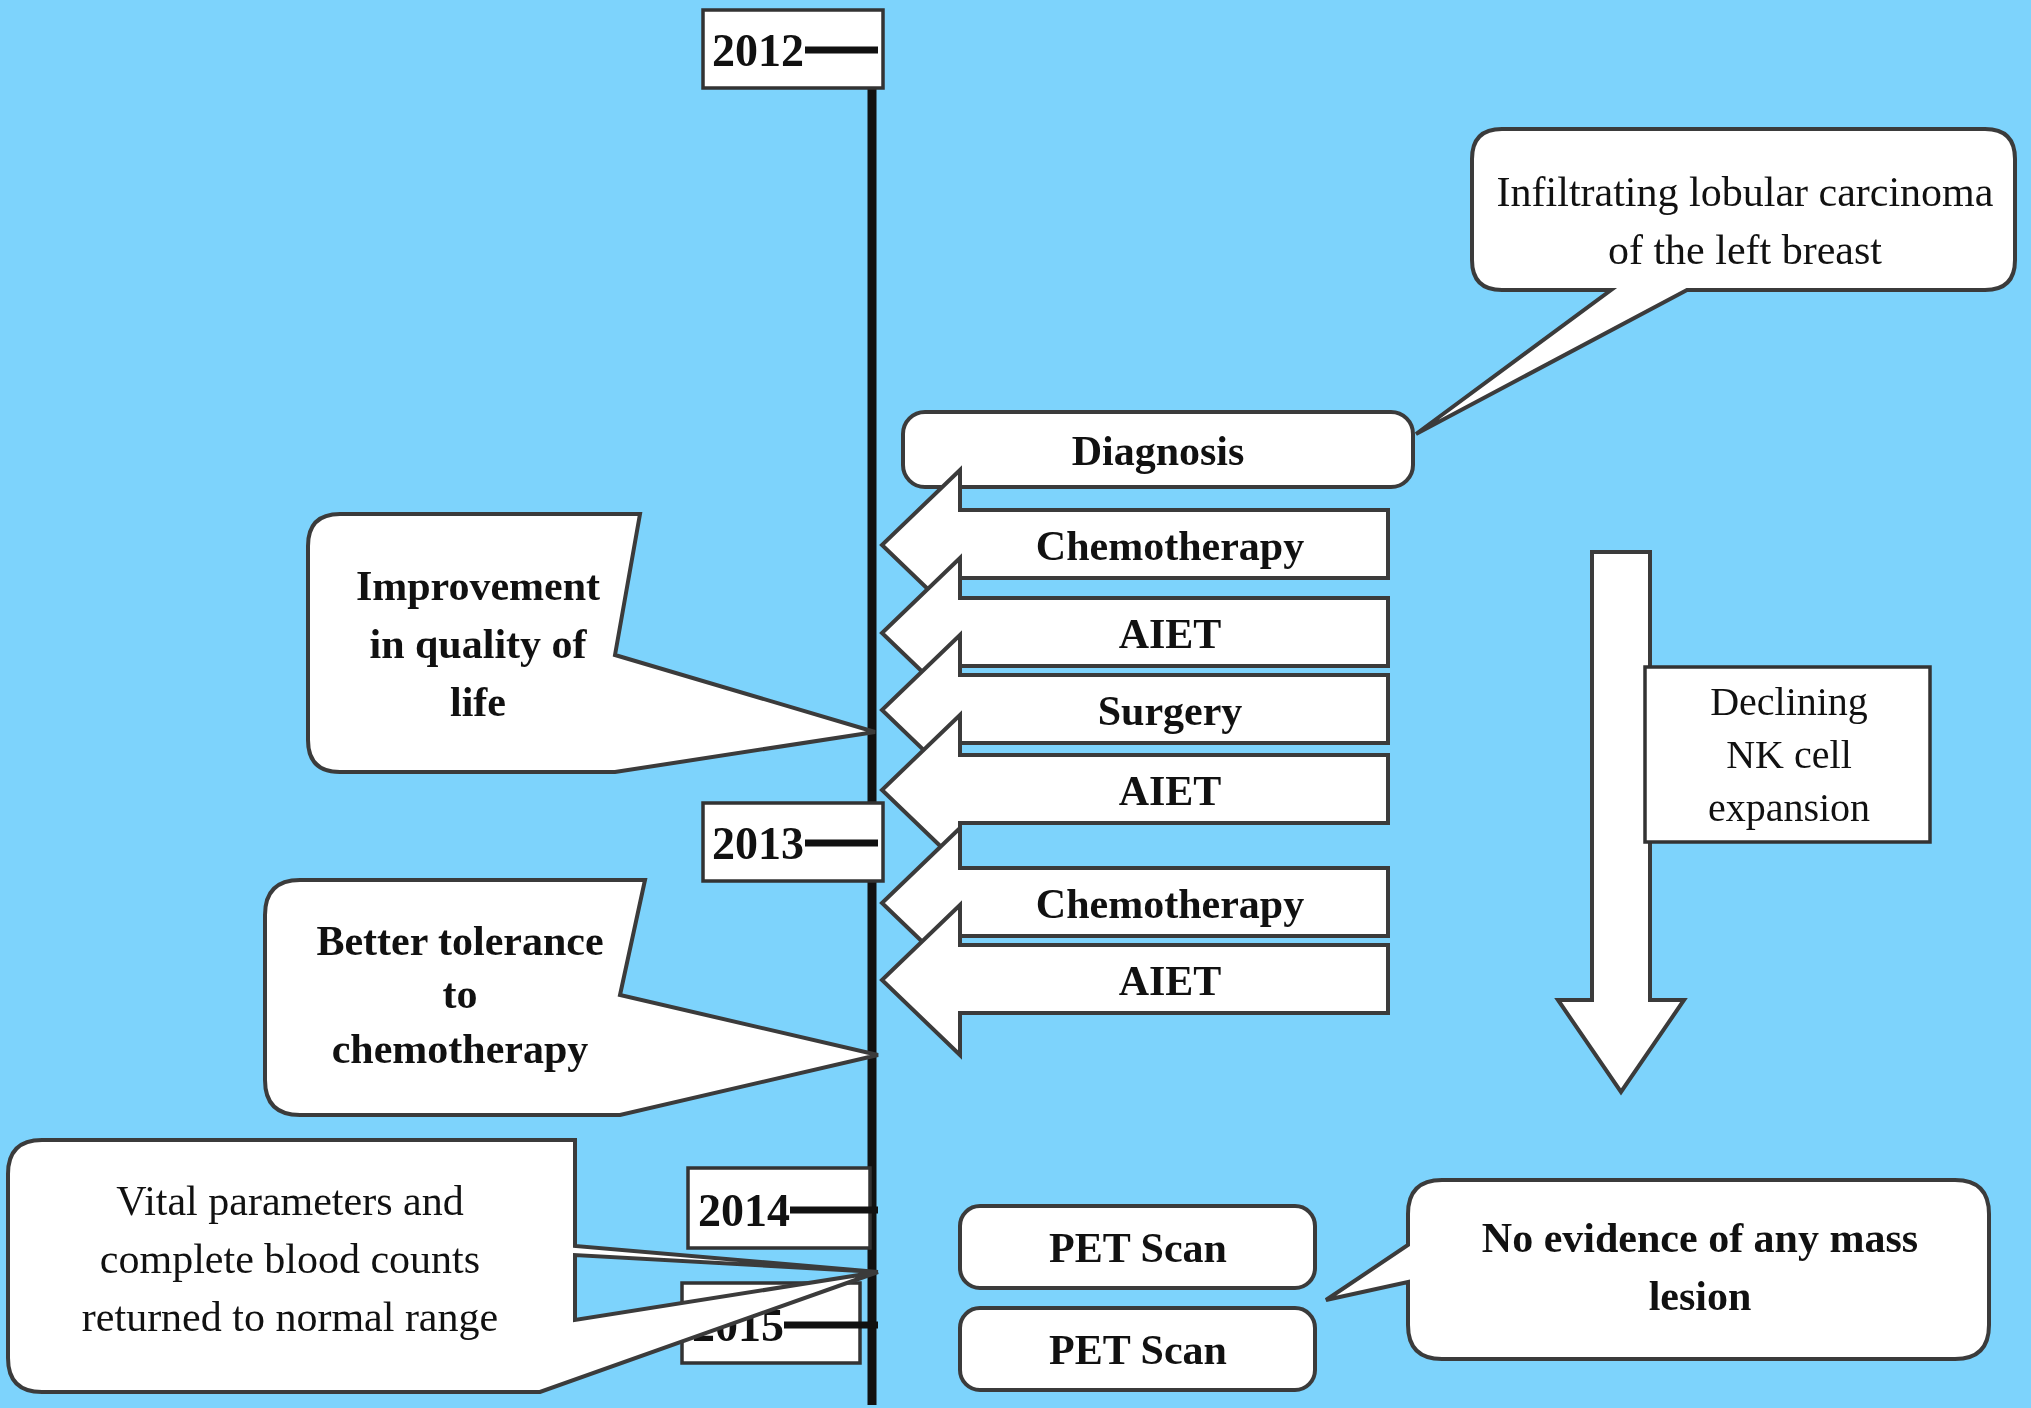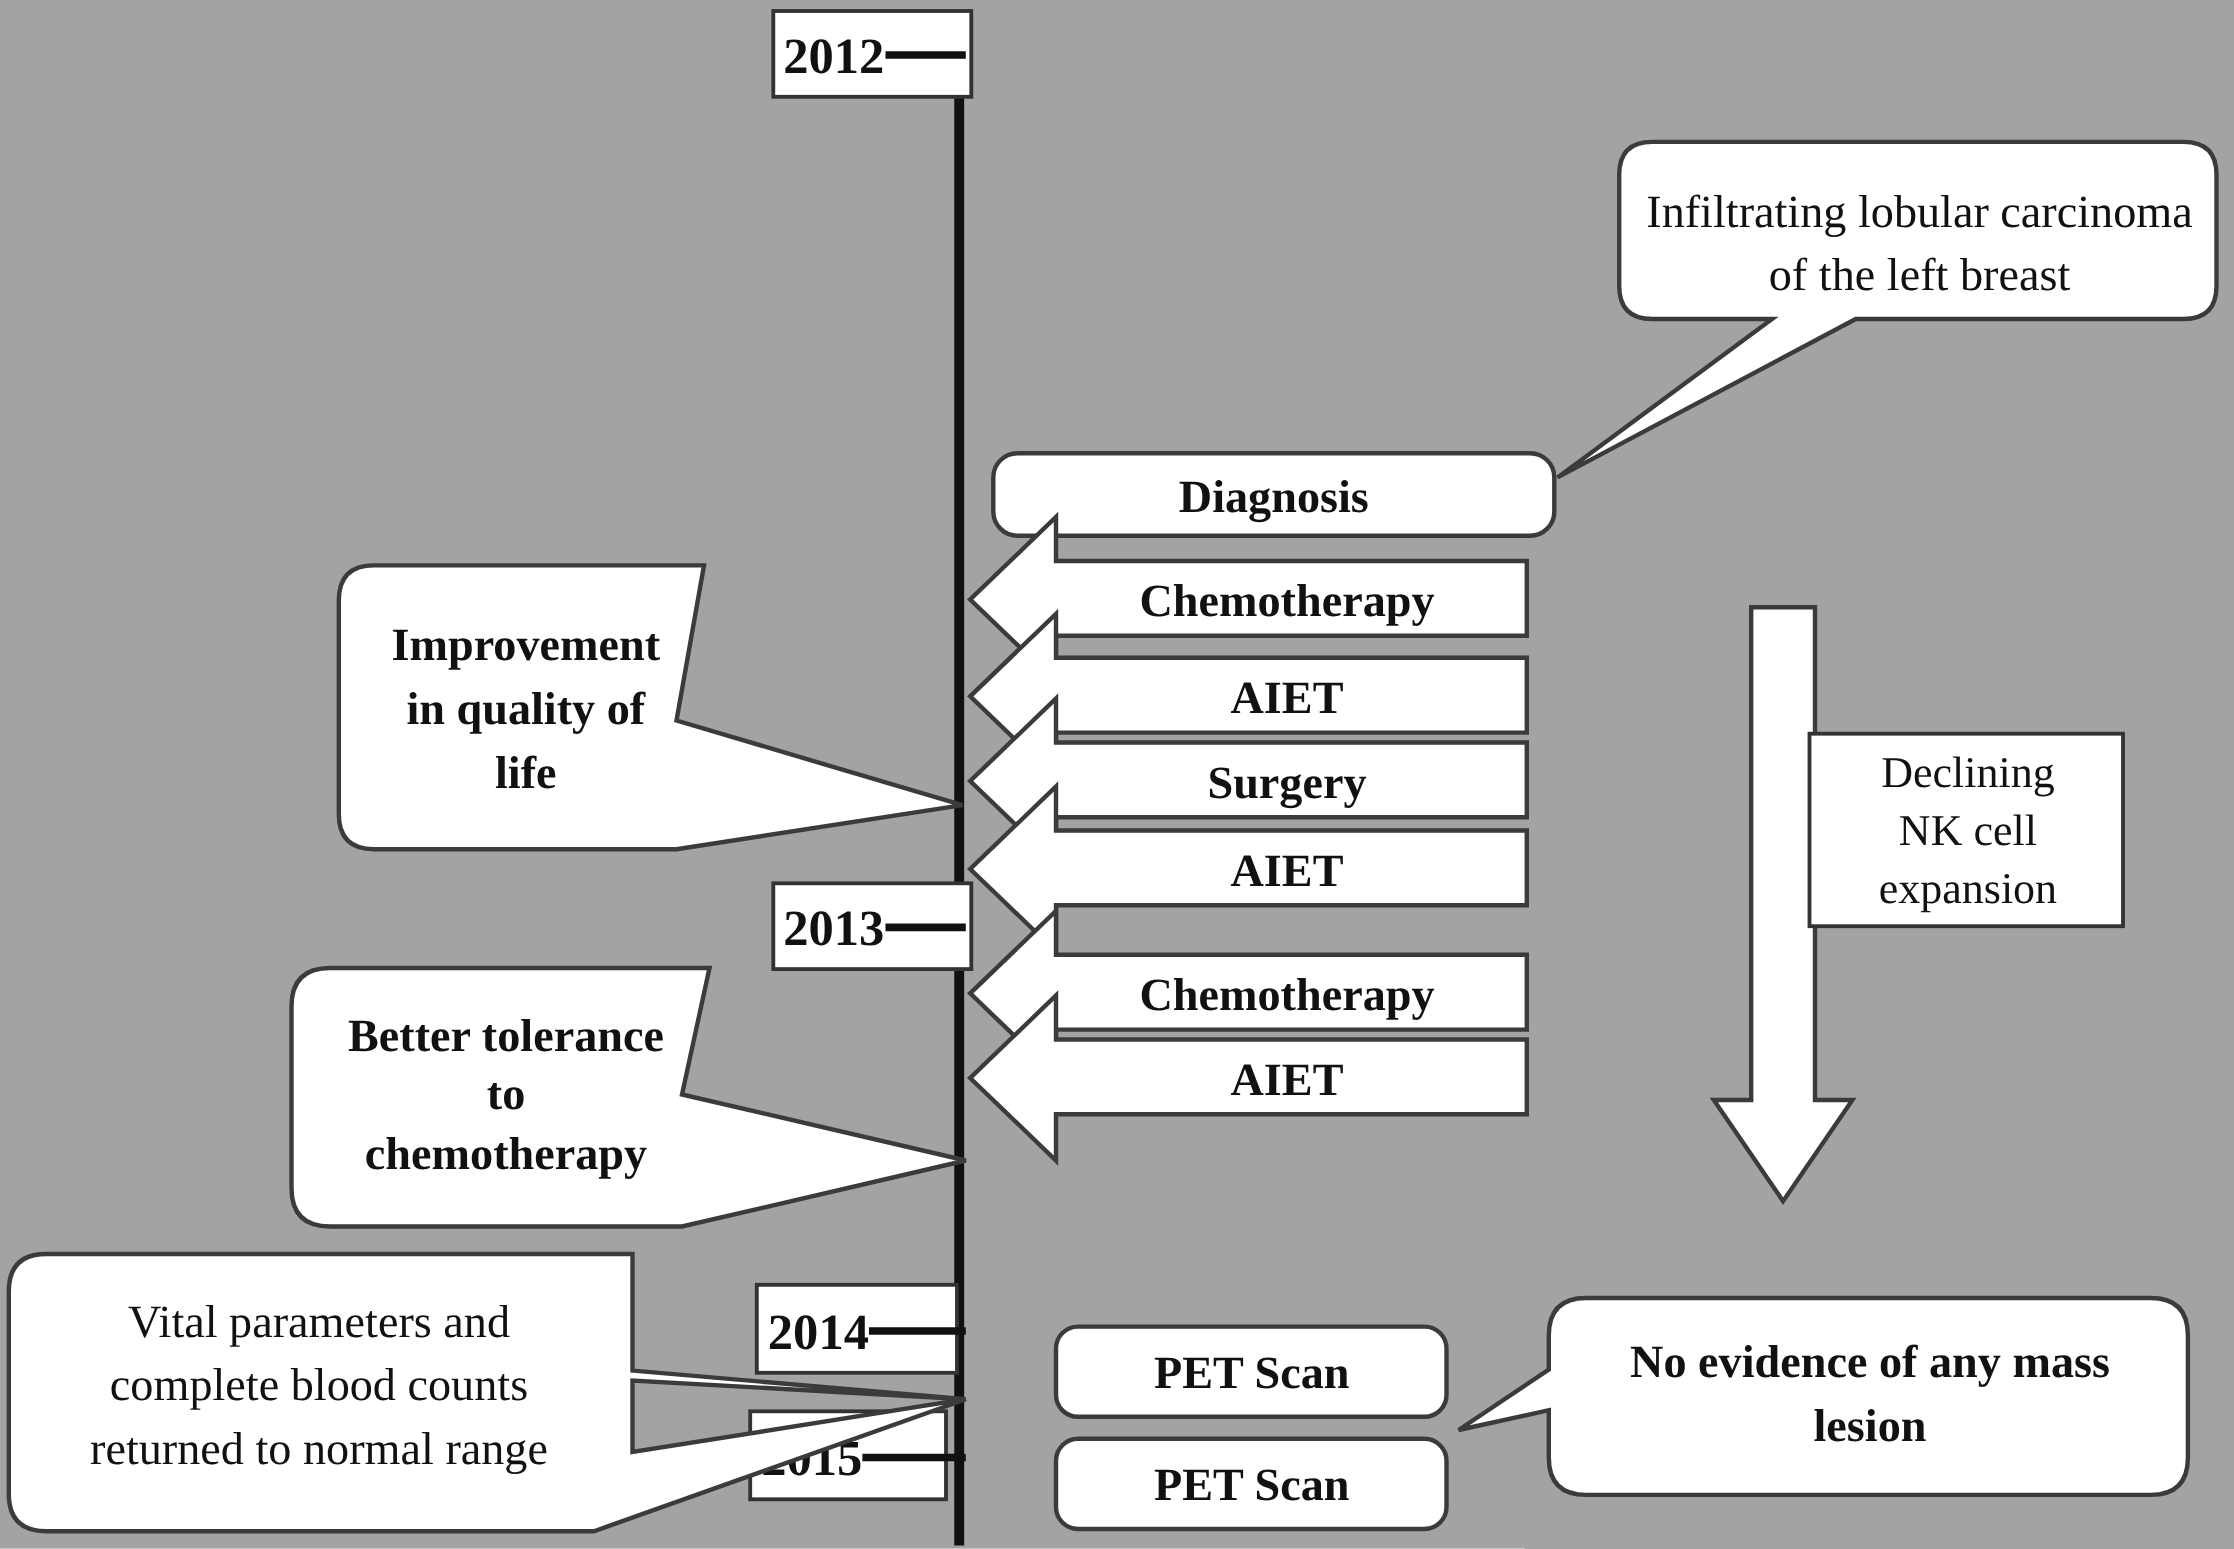--- a/index.html
+++ b/index.html
@@ -10,21 +10,21 @@
   body {
     width: 2031px;
     height: 1408px;
     font-family: "Liberation Serif", "DejaVu Serif", serif;
     overflow: hidden;
   }
   #canvas-wrap {
     position: relative;
     width: 2031px;
     height: 1408px;
-    background: #a3a3a3;
+    background: #7dd3fc;
   }
   svg#diagram {
     position: absolute;
     top: 0;
     left: 0;
     width: 2031px;
     height: 1408px;
     display: block;
   }
   .shape-stroke {

